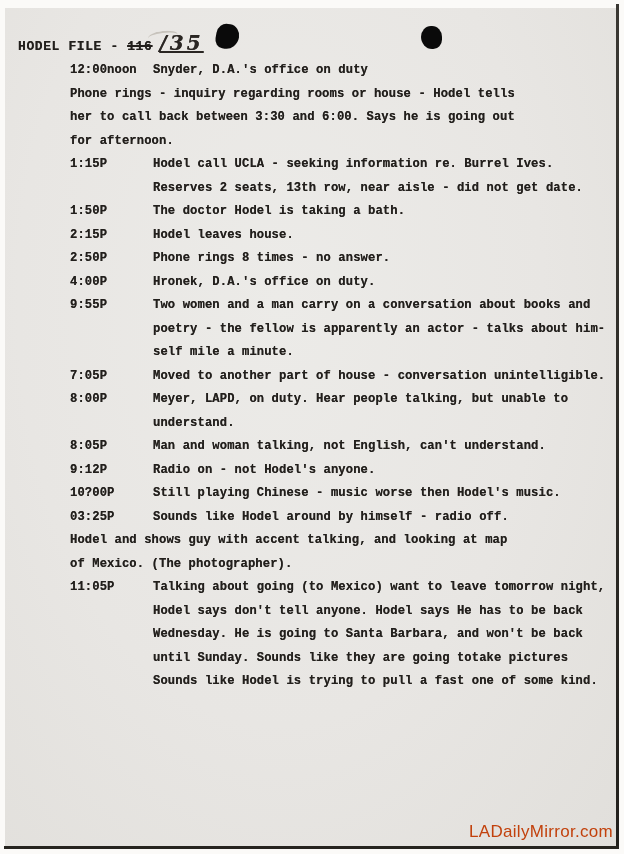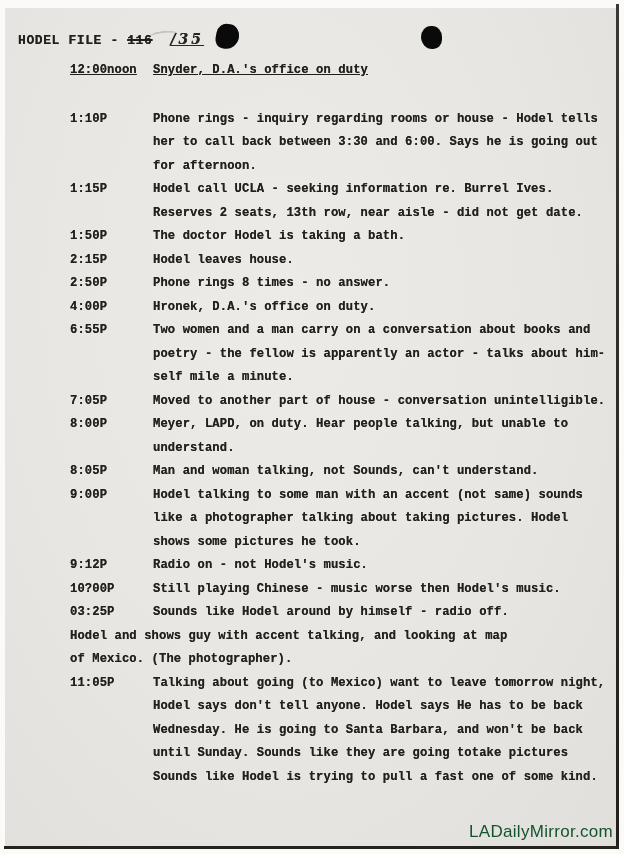--- a/index.html
+++ b/index.html
@@ -52,43 +52,43 @@
 
   .doc-header {
     position: absolute; left: 18px; top: 31px;
     font-size: 13px; letter-spacing: 0.6px;
     white-space: nowrap;
   }
   .struck { text-decoration: line-through; text-decoration-thickness: 2px; margin-top: 30px; }
   .handwritten {
     font-family: "DejaVu Serif", serif;
     font-style: italic; font-weight: bold;
-    font-size: 14px; letter-spacing: 3px;
+    font-size: 20px; letter-spacing: 3px;
     color: #2a2623;
-    margin-left: 18px;
+    margin-left: 7px;
     text-decoration: underline;
   }
 
   .log {
     position: absolute; left: 70px; top: 59px; width: 546px;
   }
   .entry {
     display: flex;
     font-size: 12.2px;
     line-height: 23.5px;
     letter-spacing: 0.1px;
   }
-  .entry:first-child { margin-bottom: 25px; text-decoration: underline; }
+  .entry:first-child { margin-bottom: 0; }
   .entry .time { width: 83px; flex: none; }
   .entry .text { flex: 1; white-space: pre-line; }
 
   .watermark {
     position: absolute; right: 11px; top: 822px;
     font-family: "Liberation Sans", sans-serif;
-    font-size: 17px; color: #14532d;
+    font-size: 17px; color: #c2410c;
     letter-spacing: 0.3px;
   }
 </style>
 </head>
 <body>
 
 <div class="stage">
   <div class="paper"></div>
 
   <div class="hole hole-1"></div>
@@ -99,21 +99,20 @@
     <span>HODEL FILE - </span><span class="struck">116</span><span class="handwritten">/35</span>
   </div>
 
   <div class="log typed" id="log">
     <div class="entry">
       <span class="time">12:00noon</span>
       <span class="text">Snyder, D.A.'s office on duty</span>
     </div>
 
     <div class="entry">
-      <span class="time">1:10P</span>
       <span class="text">Phone rings - inquiry regarding rooms or house - Hodel tells
 her to call back between 3:30 and 6:00.  Says he is going out
 for afternoon.</span>
     </div>
 
     <div class="entry">
       <span class="time">1:15P</span>
       <span class="text">Hodel call UCLA - seeking information re. Burrel Ives.
 Reserves 2 seats, 13th row, near aisle - did not get date.</span>
     </div>
@@ -132,52 +131,46 @@
       <span class="time">2:50P</span>
       <span class="text">Phone rings 8 times - no answer.</span>
     </div>
 
     <div class="entry">
       <span class="time">4:00P</span>
       <span class="text">Hronek, D.A.'s office on duty.</span>
     </div>
 
     <div class="entry">
-      <span class="time">6:55P</span>
+      <span class="time">9:55P</span>
       <span class="text">Two women and a man carry on a conversation about books and
 poetry - the fellow is apparently an actor - talks about him-
 self mile a minute.</span>
     </div>
 
     <div class="entry">
       <span class="time">7:05P</span>
       <span class="text">Moved to another part of house - conversation unintelligible.</span>
     </div>
 
     <div class="entry">
       <span class="time">8:00P</span>
       <span class="text">Meyer, LAPD, on duty.  Hear people talking, but unable to
 understand.</span>
     </div>
 
     <div class="entry">
       <span class="time">8:05P</span>
-      <span class="text">Man and woman talking, not Sounds, can't understand.</span>
-    </div>
-
-    <div class="entry">
-      <span class="time">9:00P</span>
-      <span class="text">Hodel talking to some man with an accent (not same) sounds
-like a photographer talking about taking pictures.  Hodel
-shows some pictures he took.</span>
-    </div>
+      <span class="text">Man and woman talking, not English, can't understand.</span>
+    </div>
+
 
     <div class="entry">
       <span class="time">9:12P</span>
-      <span class="text">Radio on - not Hodel's music.</span>
+      <span class="text">Radio on - not Hodel's anyone.</span>
     </div>
 
     <div class="entry">
       <span class="time">10?00P</span>
       <span class="text">Still playing Chinese - music worse then Hodel's music.</span>
     </div>
 
     <div class="entry">
       <span class="time">03:25P</span>
       <span class="text">Sounds like Hodel around by himself - radio off.</span>

